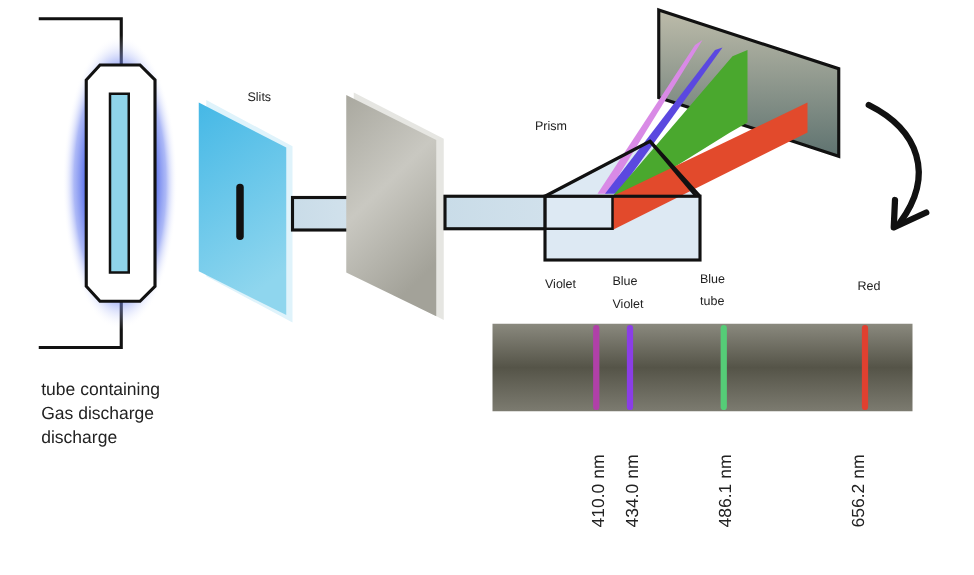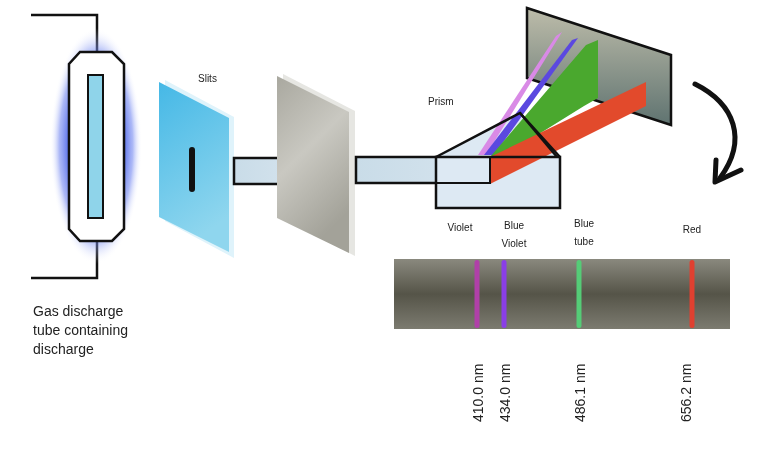--- a/index.html
+++ b/index.html
@@ -1,19 +1,19 @@
 <!DOCTYPE html>
 <html><head>
 <meta charset="utf-8">
 <style>
   html, body { margin: 0; padding: 0; background: #ffffff; }
   body { width: 779px; height: 460px; position: relative; overflow: hidden; font-family: "Liberation Sans", sans-serif; }
   svg { position: absolute; left: 0; top: 0; }
   .lbl { position: absolute; font-family: "Liberation Sans", sans-serif; font-size: 10px; color: #222222; line-height: 16px; white-space: nowrap; }
-  .lbl-c { text-align: center; }
+  .lbl-c { text-align: left; }
   .caption { position: absolute; left: 33px; top: 302px; font-size: 14px; line-height: 19px; color: #222222; width: 160px; }
   .caption span { display: block; }
   .wl { position: absolute; font-size: 14px; color: #222222; transform: rotate(-90deg); transform-origin: left top; white-space: nowrap; line-height: 16px; }
 </style>
 </head>
 <body>
 
 <svg width="779" height="460" viewBox="0 0 779 460">
   <defs>
     <radialGradient id="glow" cx="50%" cy="50%" r="50%">
@@ -99,38 +99,38 @@
         <rect x="576.5" y="260" width="5" height="68" rx="2.5" fill="#55cc77"></rect>
         <rect x="689.5" y="260" width="5" height="68" rx="2.5" fill="#e04030"></rect>
       </g>
   </g>
 </svg>
 
 <div class="lbl" style="left:198px; top:71px;">Slits</div>
 <div class="lbl" style="left:428px; top:94px;">Prism</div>
 
 <div class="caption">
+  <span>tube containing</span>
   <span>Gas discharge</span>
-  <span>tube containing</span>
   <span>discharge</span>
 </div>
 
 <div class="lbl lbl-c" style="left:436px; top:220px; width:48px;">
   <div></div>
   <div>Violet</div>
 </div>
 <div class="lbl lbl-c" style="left:490px; top:218px; width:48px;">
   <div style="margin-bottom:2px;">Blue</div>
   <div>Violet</div>
 </div>
 <div class="lbl lbl-c" style="left:560px; top:216px; width:48px;">
   <div style="margin-bottom:2px;">Blue</div>
   <div>tube</div>
 </div>
-<div class="lbl lbl-c" style="left:668px; top:222px; width:48px;">
+<div class="lbl lbl-c" style="left:686px; top:222px; width:48px;">
   <div></div>
   <div>Red</div>
 </div>
 
 <div class="wl" style="left:470px; top:422px;">410.0 nm</div>
 <div class="wl" style="left:497px; top:422px;">434.0 nm</div>
 <div class="wl" style="left:572px; top:422px;">486.1 nm</div>
 <div class="wl" style="left:678px; top:422px;">656.2 nm</div>
 
 </body></html>

